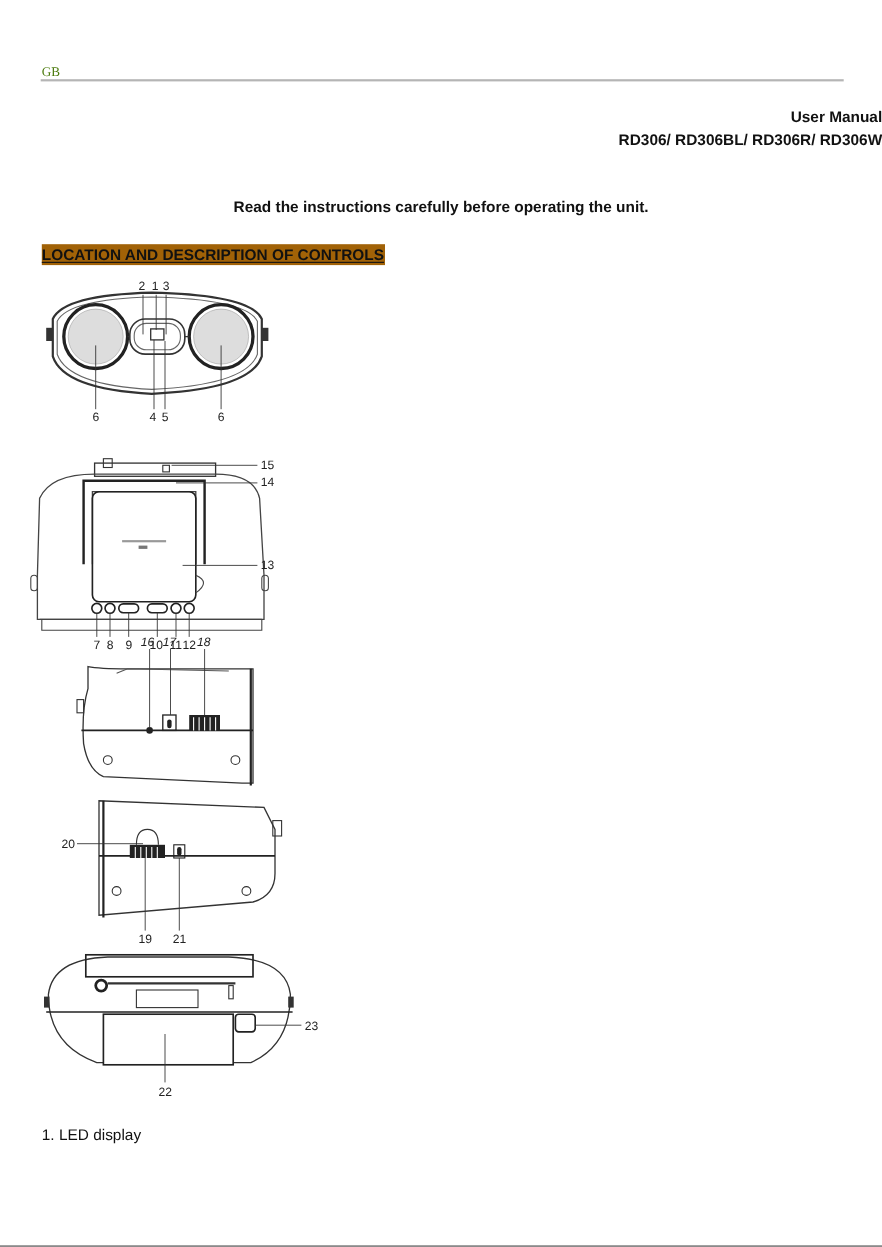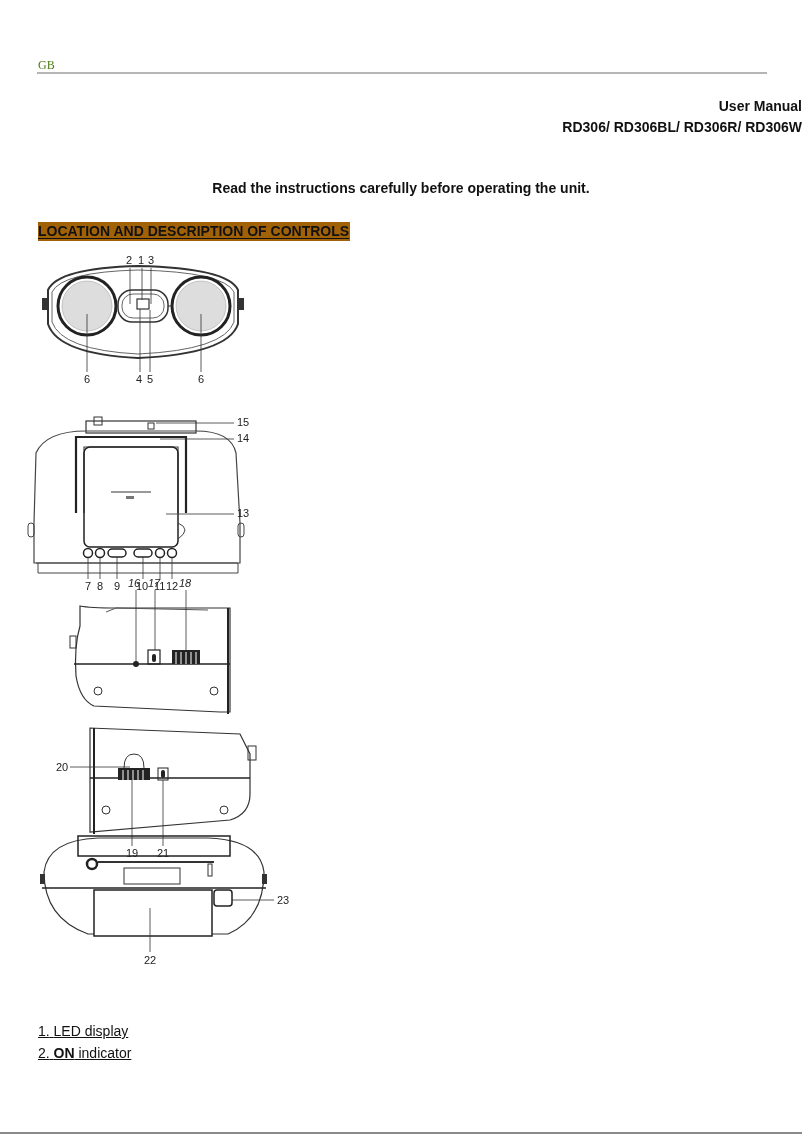--- a/index.html
+++ b/index.html
@@ -14,21 +14,21 @@
     .instruction { position: absolute; left: 0; top: 180px; width: 802px; text-align: center; font-weight: bold; font-size: 14px; }
 
     .section-heading { position: absolute; left: 38px; top: 222px; font-weight: bold; font-size: 14px;
       background: #a16207; padding: 1px 1px 2px 0; text-decoration: underline; text-underline-offset: 2px; }
 
     .figure { position: absolute; }
     .figure svg { display: block; }
     .callout { font-family: "Liberation Sans", sans-serif; font-size: 11px; fill: #222; }
 
     .legend-list { position: absolute; left: 38px; top: 1020px; list-style: none; font-size: 14px; color: #111; }
-    .legend-list li { line-height: 22px; text-decoration: underline; }
+    .legend-list li { line-height: 22px; }
     .legend-list b { font-weight: bold; }
 
     .footer-rule { position: absolute; left: 0; top: 1132px; width: 802px; height: 2px; background: #8a8a8a; }
   </style>
 </head>
 <body>
 
 <div class="header-tag">GB</div>
 <div class="header-rule"></div>
 
@@ -162,21 +162,21 @@
     <rect x="198" y="22" width="8" height="14" fill="none" stroke="#333"></rect>
     <line x1="20" y1="43" x2="80" y2="43" stroke="#333" stroke-width="0.8"></line>
     <line x1="82" y1="56" x2="82" y2="122" stroke="#333" stroke-width="0.8"></line>
     <line x1="113" y1="56" x2="113" y2="122" stroke="#333" stroke-width="0.8"></line>
     <text class="callout" x="6" y="47">20</text>
     <text class="callout" x="76" y="133">19</text>
     <text class="callout" x="107" y="133">21</text>
   </svg>
 </div>
 
-<div class="figure" style="left:38px; top:832px;">
+<div class="figure" style="left:38px; top:864px;">
   <svg width="260" height="140" viewBox="0 0 260 140">
     <path d="M6,40 Q10,8 60,6 L170,6 Q222,8 226,40 Q226,86 190,102 L50,102 Q6,86 6,40 Z" fill="none" stroke="#333" stroke-width="1.2"></path>
     <rect x="40" y="4" width="152" height="20" fill="none" stroke="#222" stroke-width="1.5"></rect>
     <line x1="60" y1="30" x2="176" y2="30" stroke="#333" stroke-width="2"></line>
     <circle cx="54" cy="32" r="5" fill="none" stroke="#222" stroke-width="2.5"></circle>
     <rect x="86" y="36" width="56" height="16" fill="none" stroke="#333"></rect>
     <rect x="170" y="32" width="4" height="12" fill="none" stroke="#333"></rect>
     <line x1="4" y1="56" x2="228" y2="56" stroke="#222" stroke-width="1.5"></line>
     <rect x="56" y="58" width="118" height="46" fill="#fff" stroke="#222" stroke-width="1.5"></rect>
     <rect x="176" y="58" width="18" height="16" rx="3" fill="none" stroke="#222" stroke-width="1.5"></rect>
@@ -187,19 +187,15 @@
     <text class="callout" x="239" y="72">23</text>
     <text class="callout" x="106" y="132">22</text>
   </svg>
 </div>
 
 <ul class="legend-list">
   <li>
     <span>1.</span>
     <span>LED display</span>
   </li>
-  <li>
-    <span>2.</span>
-    <b>ON</b><span> indicator</span>
-  </li>
 </ul>
 
 <div class="footer-rule"></div>
 
 </body></html>

